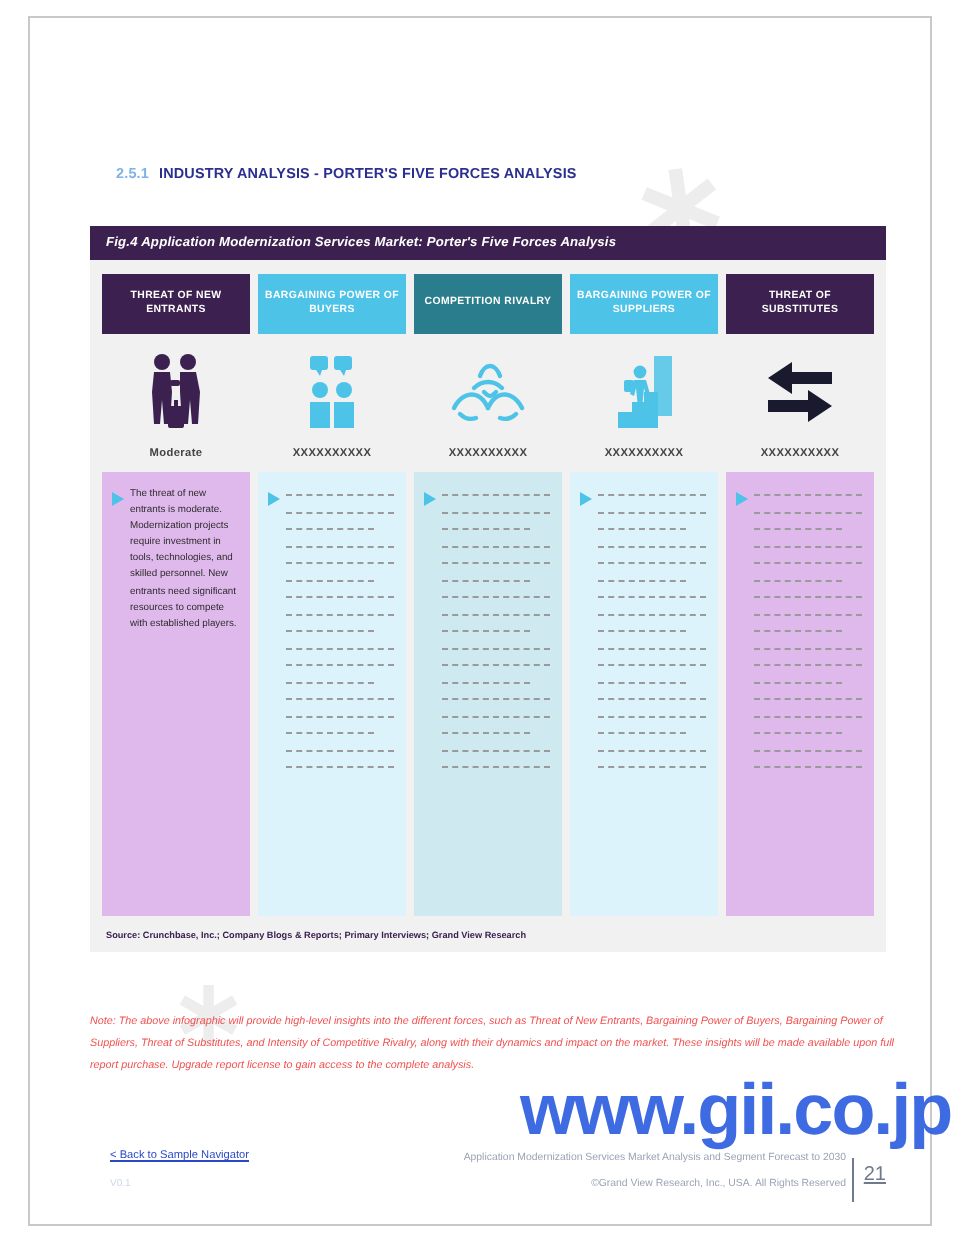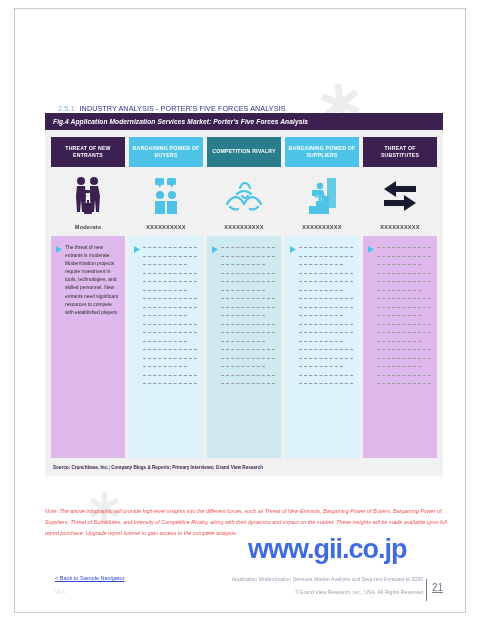--- a/index.html
+++ b/index.html
@@ -9,21 +9,21 @@
     position:relative;overflow:hidden;
   }
   .page{
     position:absolute;left:14px;top:8px;width:452px;height:605px;
     background:#fff;border:1px solid #c9c9c9;box-sizing:border-box;
   }
   
   .sec-head{position:absolute;left:30px;top:60px;font-size:8.5px;color:#2b2f8f;letter-spacing:.2px;}
   .sec-head .num{color:#4aa8e0;font-weight:bold;margin-right:6px;}
   .sec-head .txt{color:#1f2a7a;}
-  .sub-head{position:absolute;left:30px;top:95px;font-size:7.2px;font-weight:normal;color:#2b2f8f;letter-spacing:.1px;padding-left:13px;}
+  .sub-head{position:absolute;left:30px;top:73px;font-size:7.2px;font-weight:bold;color:#2b2f8f;letter-spacing:.1px;padding-left:13px;}
   .sub-head .num{color:#7fb3e8;margin-right:5px;}
 
   
   .fig{position:absolute;left:30px;top:104px;width:398px;}
   .fig-title{
     background:#3c2150;color:#ffffff;font-size:6.6px;font-style:italic;font-weight:bold;
     padding:5px 8px;letter-spacing:.1px;
   }
   .fig-body{background:#f1f1f1;padding:7px 6px 6px 6px;}
 
@@ -56,21 +56,21 @@
   
   .back-link{position:absolute;left:40px;top:566px;font-size:5.6px;color:#2b49c6;text-decoration:underline;}
   .ver{position:absolute;left:40px;top:580px;font-size:5px;color:#cfd6e8;}
   .foot-title{position:absolute;right:42px;top:567px;font-size:5.2px;color:#9aa3b5;text-align:right;}
   .foot-copy{position:absolute;right:42px;top:580px;font-size:5.2px;color:#9aa3b5;text-align:right;}
   .pagenum{position:absolute;right:22px;top:573px;font-size:10px;color:#6f7a8d;text-decoration:underline;}
   .pagerule{position:absolute;right:38px;top:570px;width:1px;height:22px;background:#6f7a8d;}
 
   
   .wm{
-    position:absolute;left:248px;top:534px;font-size:27px;font-weight:bold;
+    position:absolute;left:260px;top:534px;font-size:36px;font-weight:bold;
     color:#2f5fe0;letter-spacing:-1px;white-space:nowrap;opacity:.92;
   }
   .wm-ghost{
     position:absolute;font-weight:bold;color:#ededed;white-space:nowrap;pointer-events:none;
   }
   .wm-g1{left:300px;top:58px;font-size:60px;transform:rotate(-8deg);}
   .wm-g2{left:70px;top:470px;font-size:46px;}
 </style>
 </head>
 <body>

